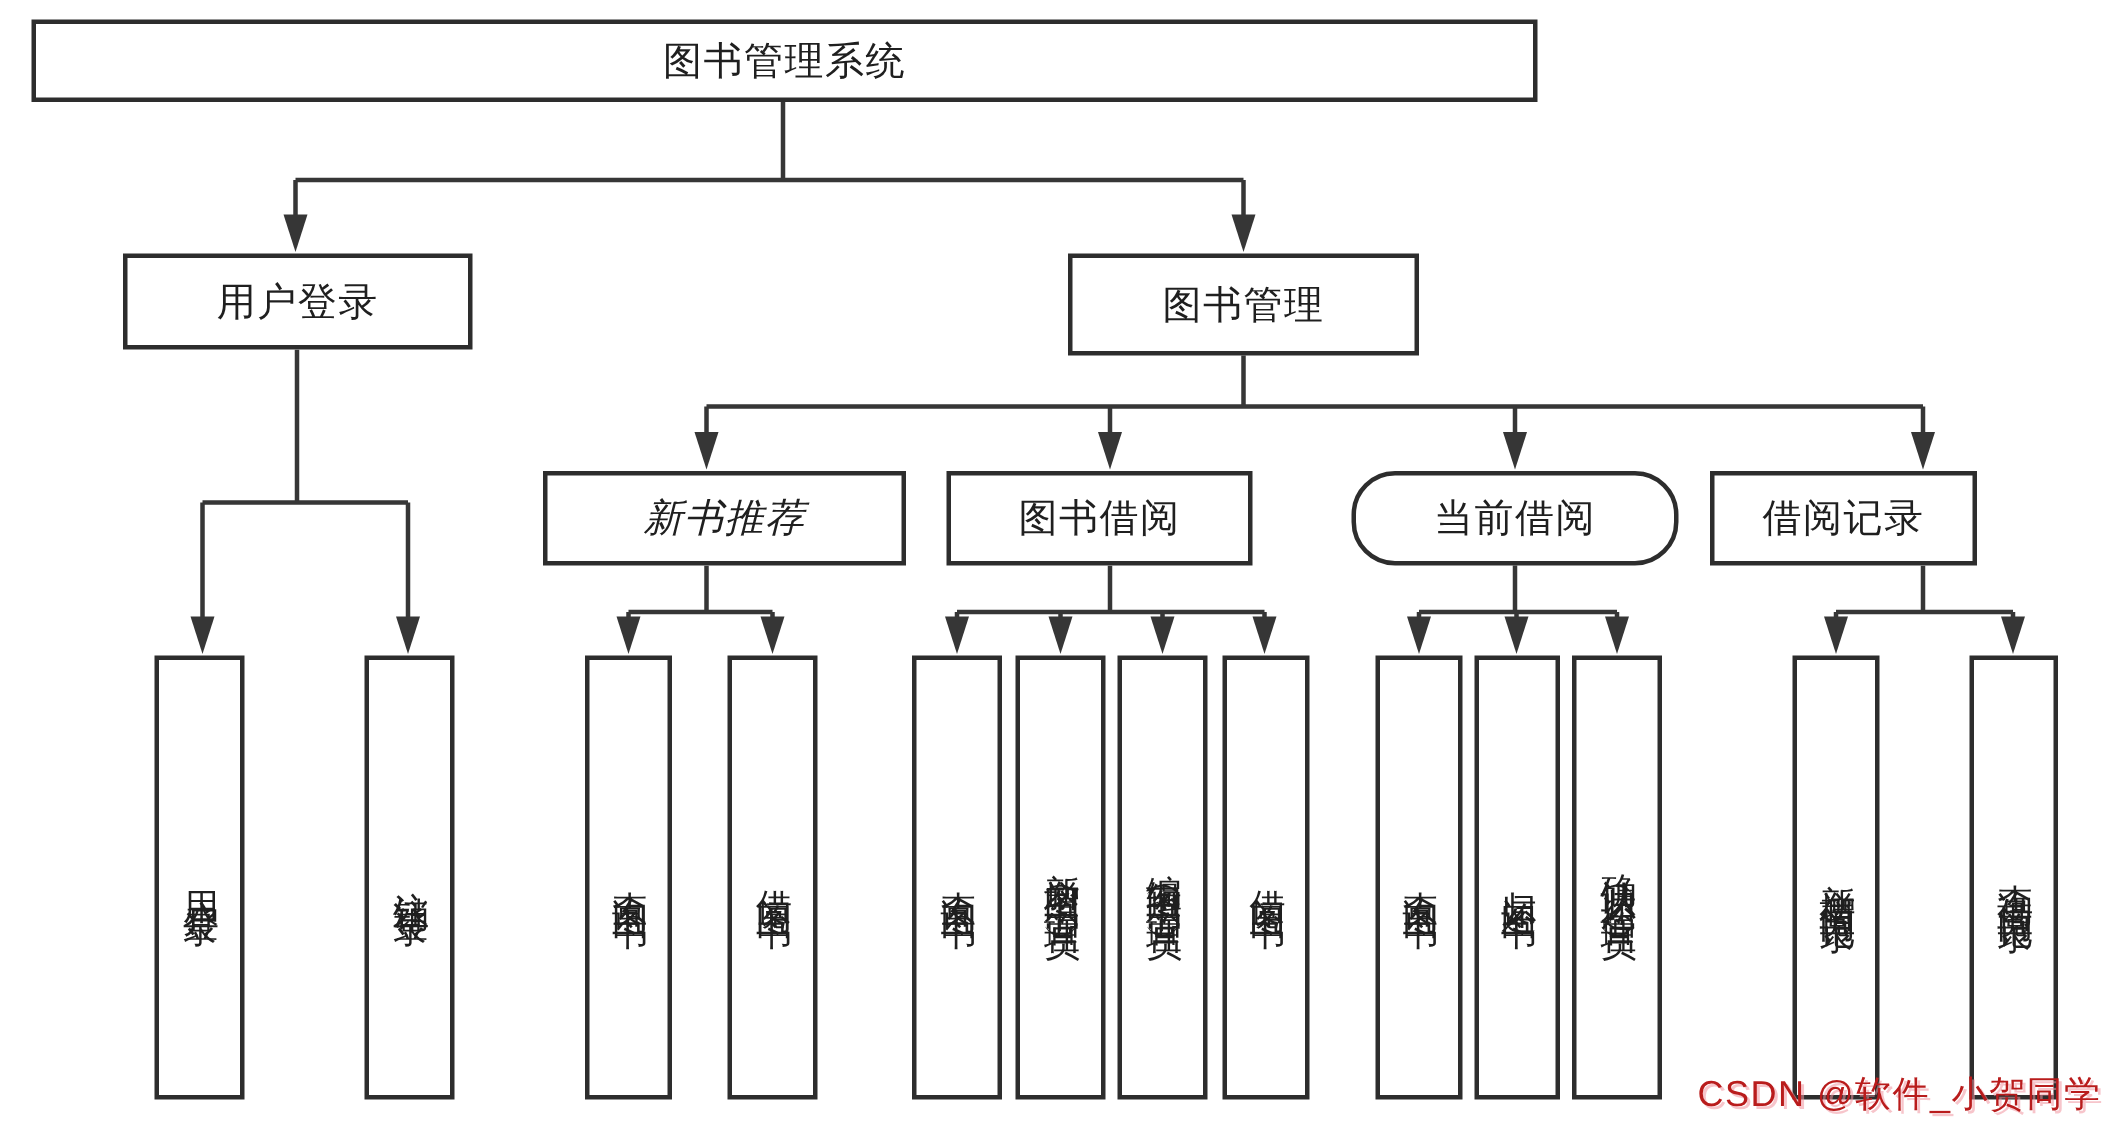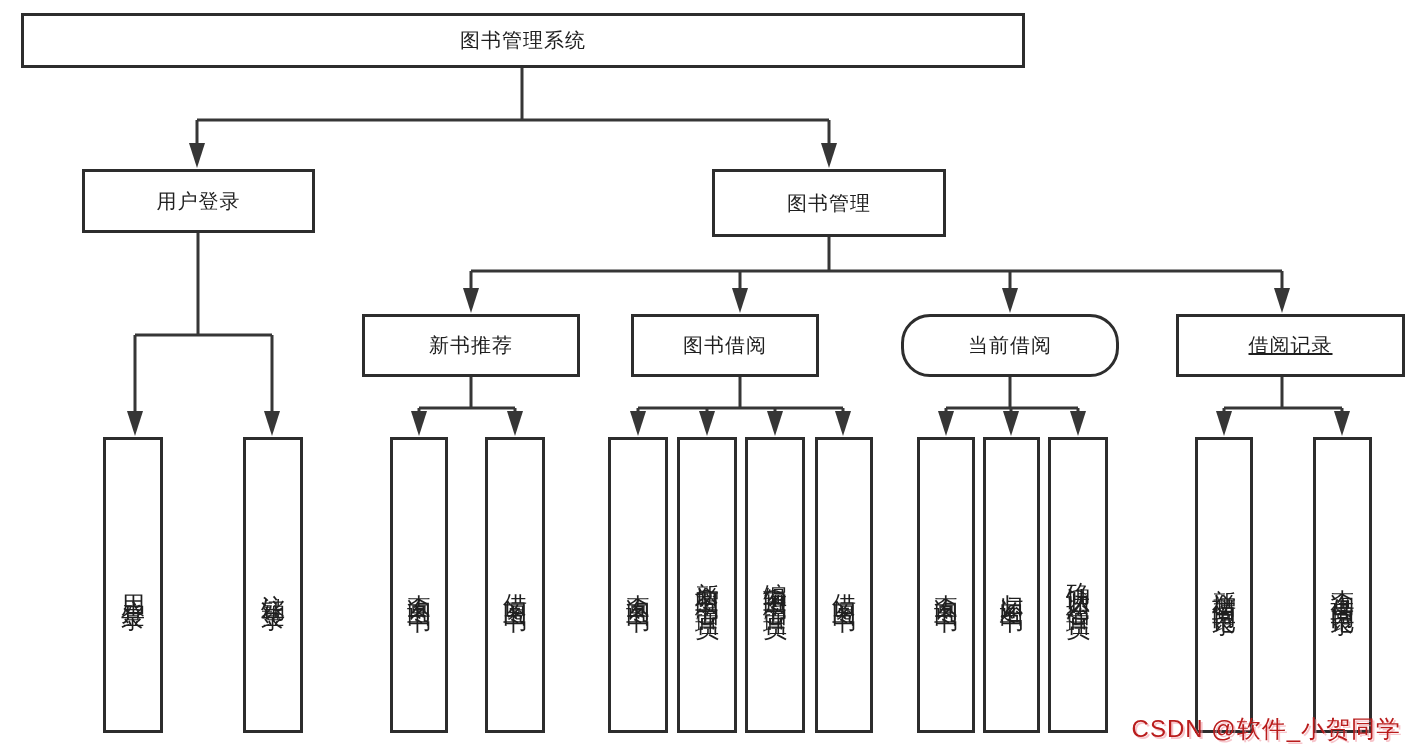--- a/index.html
+++ b/index.html
@@ -33,21 +33,21 @@
   }
   .node {
     position: absolute;
     box-sizing: border-box;
     border: 3px solid #2d2d2d;
     background: #ffffff;
     display: flex;
     align-items: center;
     justify-content: center;
     color: #1f1f1f;
-    font-size: 20px;
+    font-size: 26px;
     letter-spacing: 1px;
     white-space: nowrap;
   }
   .leaf {
     position: absolute;
     box-sizing: border-box;
     top: 437px;
     height: 296px;
     border: 3px solid #2d2d2d;
     background: #ffffff;
@@ -120,30 +120,30 @@
     <span>图书管理系统</span>
   </div>
 
   <div class="node" style="left:82px; top:169px; width:233px; height:64px;">
     <span>用户登录</span>
   </div>
   <div class="node" style="left:712px; top:169px; width:234px; height:68px;">
     <span>图书管理</span>
   </div>
 
-  <div class="node" style="left:362px; top:314px; width:218px; height:63px;">
+  <div class="node" style="left:362px; top:314px; width:242px; height:63px;font-style:italic;">
     <span>新书推荐</span>
   </div>
-  <div class="node" style="left:631px; top:314px; width:188px; height:63px;">
+  <div class="node" style="left:631px; top:314px; width:204px; height:63px;">
     <span>图书借阅</span>
   </div>
   <div class="node" style="left:901px; top:314px; width:218px; height:63px;border-radius:29px;">
     <span>当前借阅</span>
   </div>
-  <div class="node" style="left:1176px; top:314px; width:229px; height:63px;text-decoration:underline;">
+  <div class="node" style="left:1140px; top:314px; width:178px; height:63px;">
     <span>借阅记录</span>
   </div>
 
   <div class="leaf" style="left:103px; width:60px;">
     <span class="vtext">用户登录</span>
   </div>
   <div class="leaf" style="left:243px; width:60px;">
     <span class="vtext">注销登录</span>
   </div>
 

